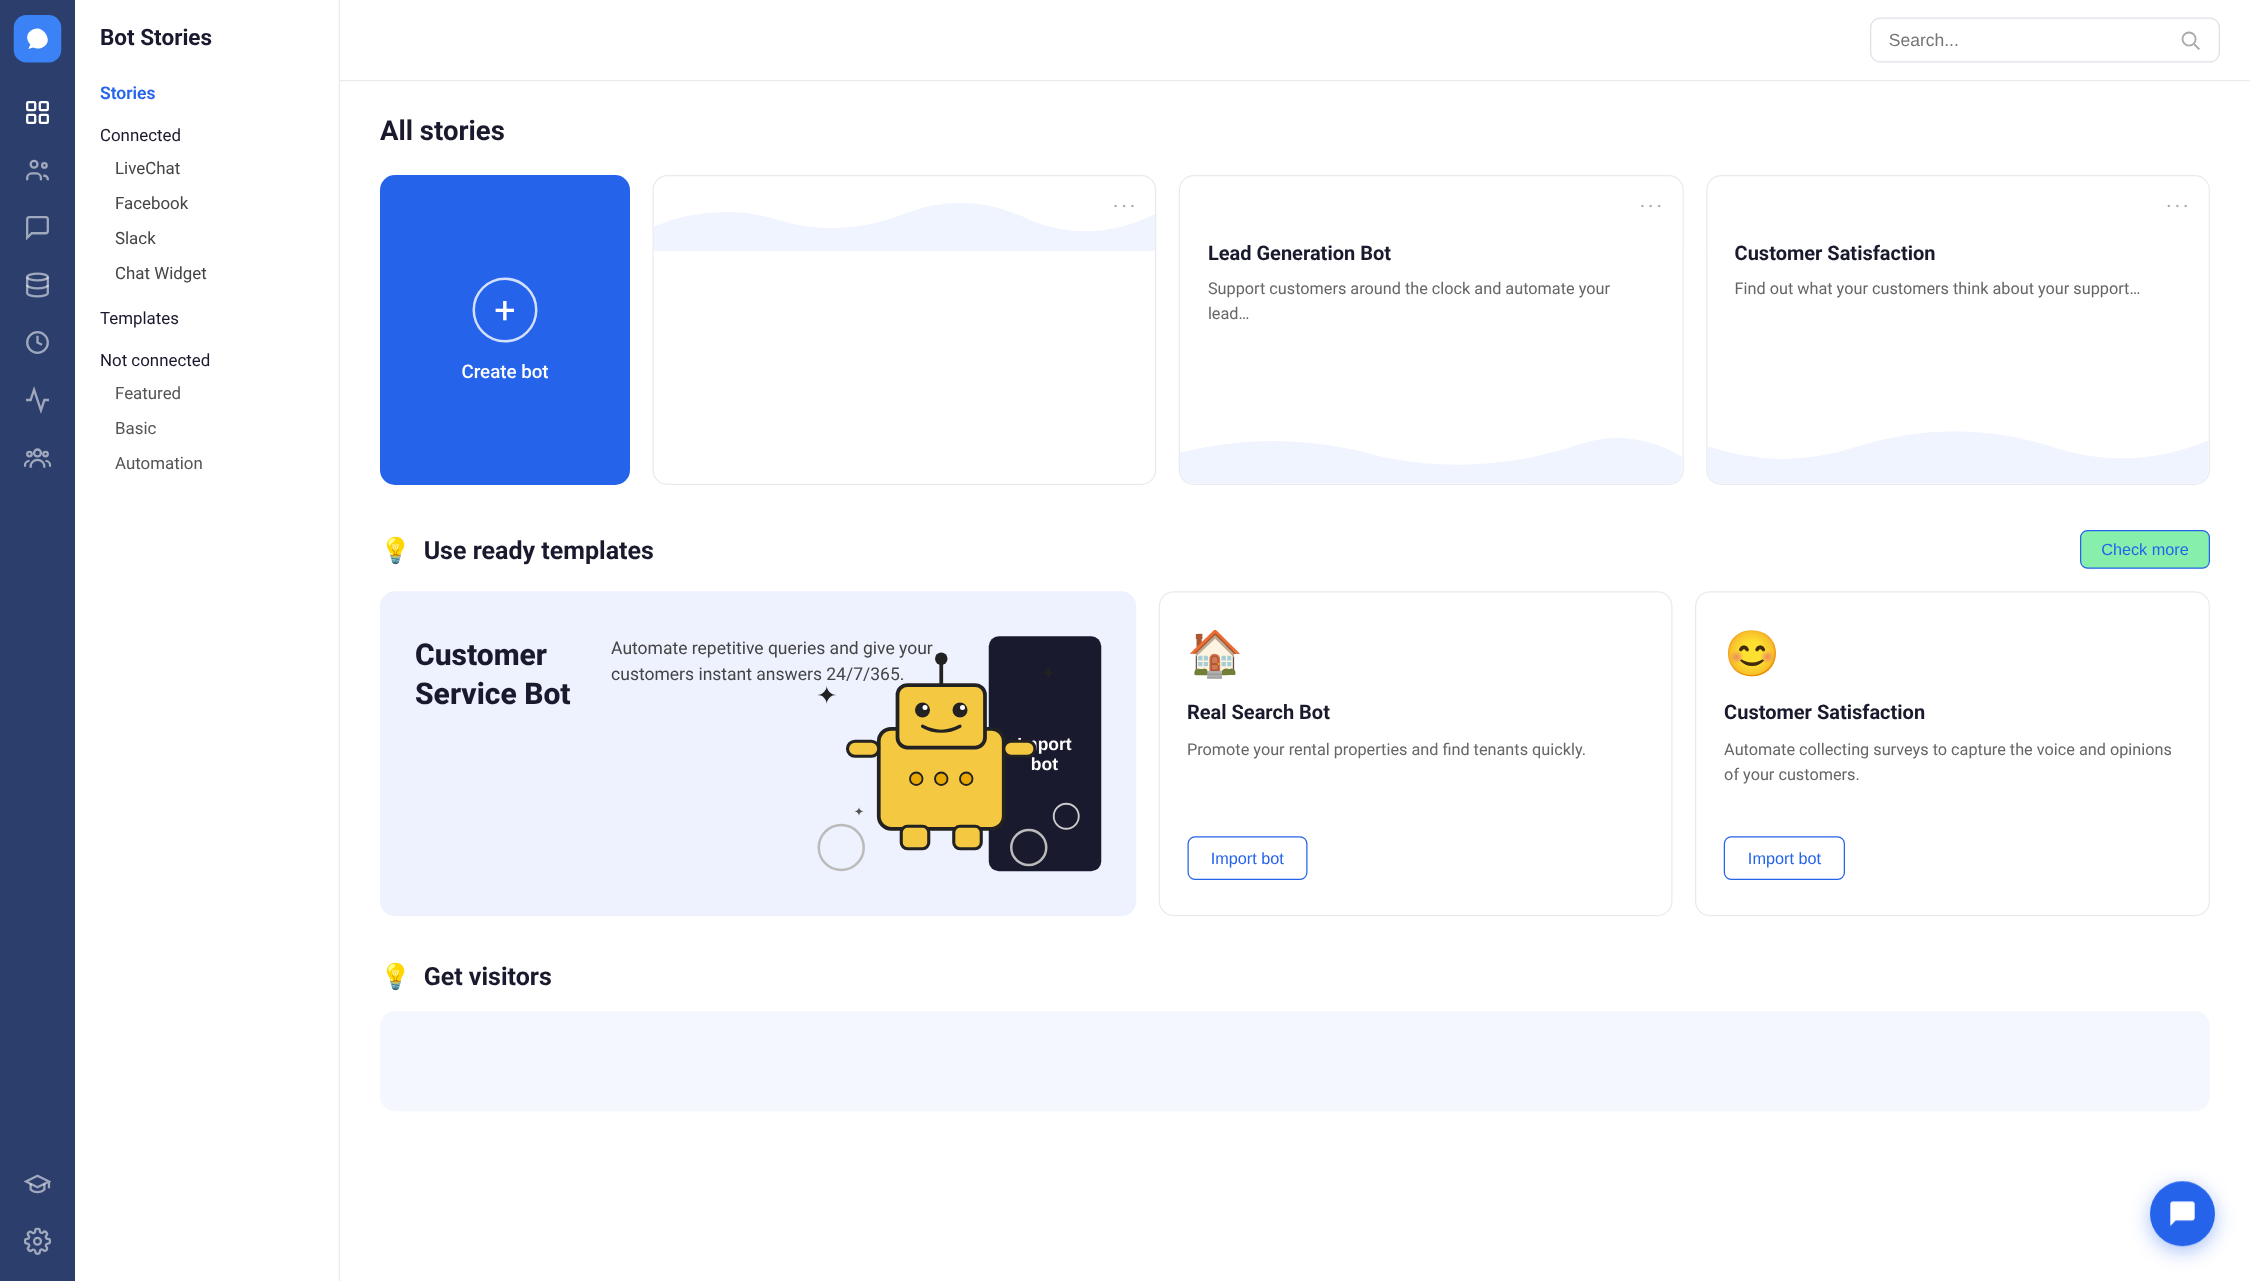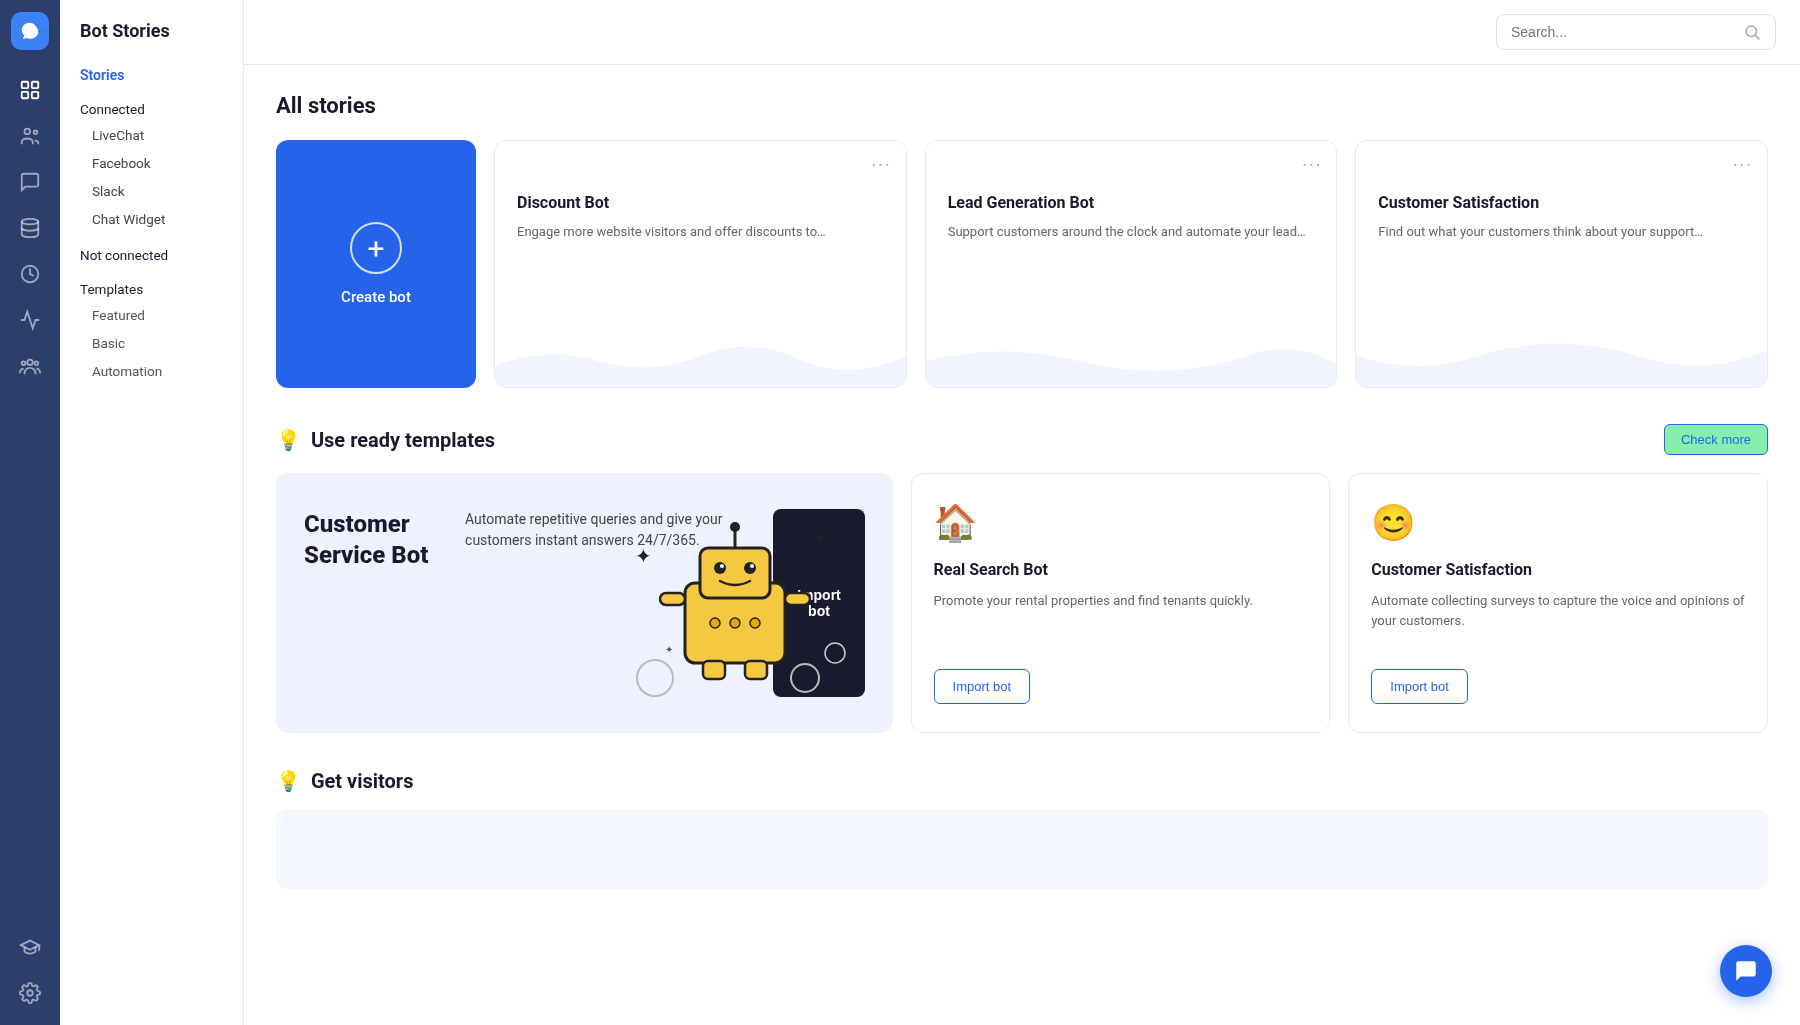--- a/index.html
+++ b/index.html
@@ -30,21 +30,21 @@
       display: flex; align-items: center; justify-content: center;
       cursor: pointer;
       color: rgba(255,255,255,0.55);
     }
     .icon-bar-item.active { color: white; }
     .icon-bar-item svg { width: 22px; height: 22px; }
     .icon-bar-bottom { margin-top: auto; }
 
     
     .sidebar {
-      width: 184px;
+      width: 212px;
       background: #fff;
       border-right: 1px solid #e8eaed;
       padding: 20px 0;
       flex-shrink: 0;
       overflow-y: auto;
     }
     .sidebar-title {
       font-size: 18px;
       font-weight: 700;
       color: #1a1a2e;
@@ -413,23 +413,23 @@
   <div class="sidebar-title">Bot Stories</div>
 
   <div class="sidebar-section-label">Stories</div>
 
   <div class="sidebar-group-label">Connected</div>
   <div class="sidebar-item">LiveChat</div>
   <div class="sidebar-item">Facebook</div>
   <div class="sidebar-item">Slack</div>
   <div class="sidebar-item">Chat Widget</div>
 
+  <div class="sidebar-group-label">Templates</div>
+
   <div class="sidebar-group-label">Not connected</div>
-
-  <div class="sidebar-group-label">Templates</div>
   <div class="sidebar-sub-item">Featured</div>
   <div class="sidebar-sub-item">Basic</div>
   <div class="sidebar-sub-item">Automation</div>
 </div>
 
 <div class="main">
 
   <div class="header">
     <div class="search-box">
       <input type="text" placeholder="Search..." style="">
@@ -446,24 +446,20 @@
 
     <div class="cards-row">
 
       <div class="create-card">
         <div class="create-card-plus">+</div>
         <div class="create-card-label">Create bot</div>
       </div>
 
       <div class="bot-card">
         <div class="bot-card-menu">···</div>
-        <div class="bot-card-body">
-          <div class="bot-card-title">Discount Bot</div>
-          <div class="bot-card-desc">Engage more website visitors and offer discounts to…</div>
-        </div>
         <svg class="wave-svg" viewBox="0 0 400 60" xmlns="http://www.w3.org/2000/svg">
           <path d="M0 40 Q50 20 100 35 Q150 50 200 30 Q250 10 300 35 Q350 55 400 30 L400 60 L0 60 Z" fill="#f0f4ff"></path>
         </svg>
       </div>
 
       <div class="bot-card">
         <div class="bot-card-menu">···</div>
         <div class="bot-card-body">
           <div class="bot-card-title">Lead Generation Bot</div>
           <div class="bot-card-desc">Support customers around the clock and automate your lead…</div>

